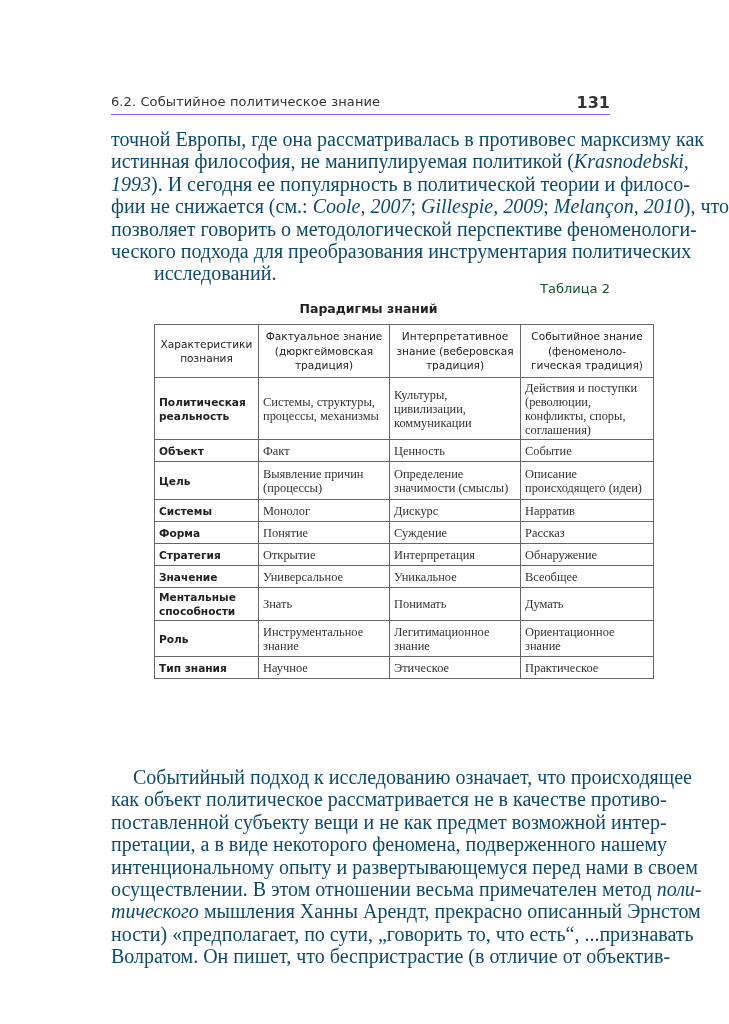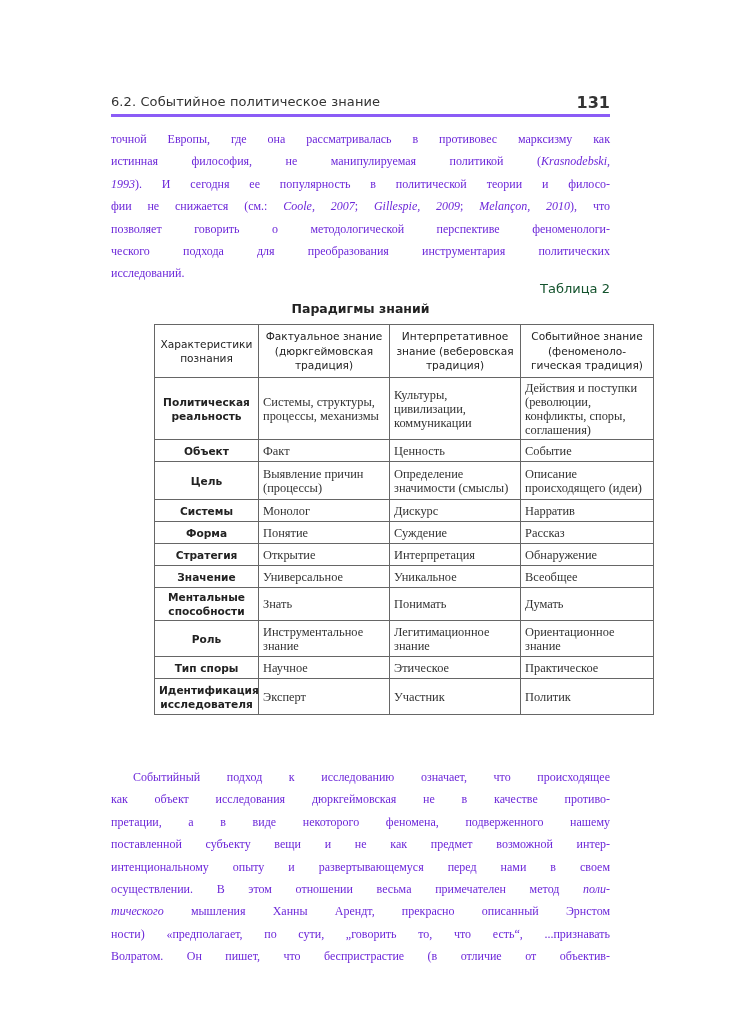--- a/index.html
+++ b/index.html
@@ -4,57 +4,57 @@
 <style>
   html, body { margin: 0; padding: 0; }
   body {
     width: 729px; height: 1024px; background: #ffffff; position: relative; overflow: hidden;
     color: #2a2a2a;
   }
   .page { position: absolute; left: 111px; top: 0; width: 499px; }
   .running-head {
     position: absolute; top: 92px; left: 0; width: 499px; height: 22px;
     font-family: "DejaVu Sans", sans-serif; font-size: 13px; color: #333;
-    border-bottom: 3px solid #8b5cf6;
+    border-bottom: 1px solid #8b5cf6;
   }
   .running-head .title { position: absolute; left: 0; top: 2px; letter-spacing: 0.1px; }
   .running-head .pageno { position: absolute; right: 0; top: 1px; font-weight: bold; font-size: 16px; }
   .para {
     position: absolute; left: 0; width: 499px;
-    font-family: "Liberation Serif", serif; font-size: 12px; line-height: 22.4px;
-    text-align: justify; color: #6d28d9;
+    font-family: "Liberation Serif", serif; font-size: 20px; line-height: 22.4px;
+    text-align: justify; color: #0c4a6e;
   }
   .para .line { display: block; text-align: justify; text-align-last: justify; white-space: nowrap; overflow: visible; height: 22.4px; }
-  .para .line.last { text-align-last: left; }
+  .para .line.last { text-align-last: left; margin-left: 43px; }
   .para .indent { padding-left: 22px; }
   .para i { font-style: italic; }
   .caption-no {
     position: absolute; right: 0; top: 281px;
     font-family: "DejaVu Sans", sans-serif; font-size: 13px; color: #14532d;
   }
   .caption-title {
-    position: absolute; left: 0; width: 499px; top: 301px; text-align: center;
+    position: absolute; left: 8px; width: 499px; top: 301px; text-align: center;
     font-family: "DejaVu Sans", sans-serif; font-size: 12.5px; font-weight: bold; color: #222;
   }
   table.paradigms {
     position: absolute; left: 0; top: 324px; width: 499px;
     border-collapse: collapse; table-layout: fixed;
     border: 1.3px solid #555;
     margin-left: 43px;
   }
   table.paradigms td, table.paradigms th {
     border: 1px solid #666; padding: 2px 4px; vertical-align: middle;
   }
   table.paradigms th {
     font-family: "DejaVu Sans", sans-serif; font-size: 10.6px; font-weight: normal;
     text-align: center; line-height: 14.5px; height: 48px; color: #222;
   }
   table.paradigms td.rowhead {
     font-family: "DejaVu Sans", sans-serif; font-size: 10.6px; font-weight: bold;
-    text-align: center; line-height: 14px; color: #222;
+    line-height: 14px; color: #222;
   }
   table.paradigms td.cell {
     font-family: "Liberation Serif", serif; font-size: 12.4px; line-height: 14px;
     text-align: left; color: #333;
   }
 </style>
 </head>
 <body>
 
 <div class="page">
@@ -141,39 +141,33 @@
           <td class="cell">Понимать</td>
           <td class="cell">Думать</td>
         </tr>
         <tr style="height: 36px;">
           <td class="rowhead">Роль</td>
           <td class="cell">Инструментальное знание</td>
           <td class="cell">Легитимационное знание</td>
           <td class="cell">Ориентационное знание</td>
         </tr>
         <tr style="height: 22px;">
-          <td class="rowhead">Тип споры</td>
+          <td class="rowhead">Тип знания</td>
           <td class="cell">Научное</td>
           <td class="cell">Этическое</td>
           <td class="cell">Практическое</td>
-        </tr>
-        <tr style="height: 36px;">
-          <td class="rowhead">Идентификация исследователя</td>
-          <td class="cell">Эксперт</td>
-          <td class="cell">Участник</td>
-          <td class="cell">Политик</td>
         </tr>
       </tbody>
   </table>
 
   <div class="para" style="top:766px;">
     <span class="line indent">Событийный подход к исследованию означает, что происходящее</span>
-    <span class="line">как объект исследования дюркгеймовская не в качестве противо-</span>
+    <span class="line">как объект политическое рассматривается не в качестве противо-</span>
+    <span class="line">поставленной субъекту вещи и не как предмет возможной интер-</span>
     <span class="line">претации, а в виде некоторого феномена, подверженного нашему</span>
-    <span class="line">поставленной субъекту вещи и не как предмет возможной интер-</span>
     <span class="line">интенциональному опыту и развертывающемуся перед нами в своем</span>
     <span class="line" id="p2l5">осуществлении. В этом отношении весьма примечателен метод <i>поли-</i></span>
     <span class="line" id="p2l6"><i>тического</i> мышления Ханны Арендт, прекрасно описанный Эрнстом</span>
     <span class="line">ности) «предполагает, по сути, „говорить то, что есть“, ...признавать</span>
     <span class="line">Волратом. Он пишет, что беспристрастие (в отличие от объектив-</span>
   </div>
 
 </div>
 
 </body></html>

